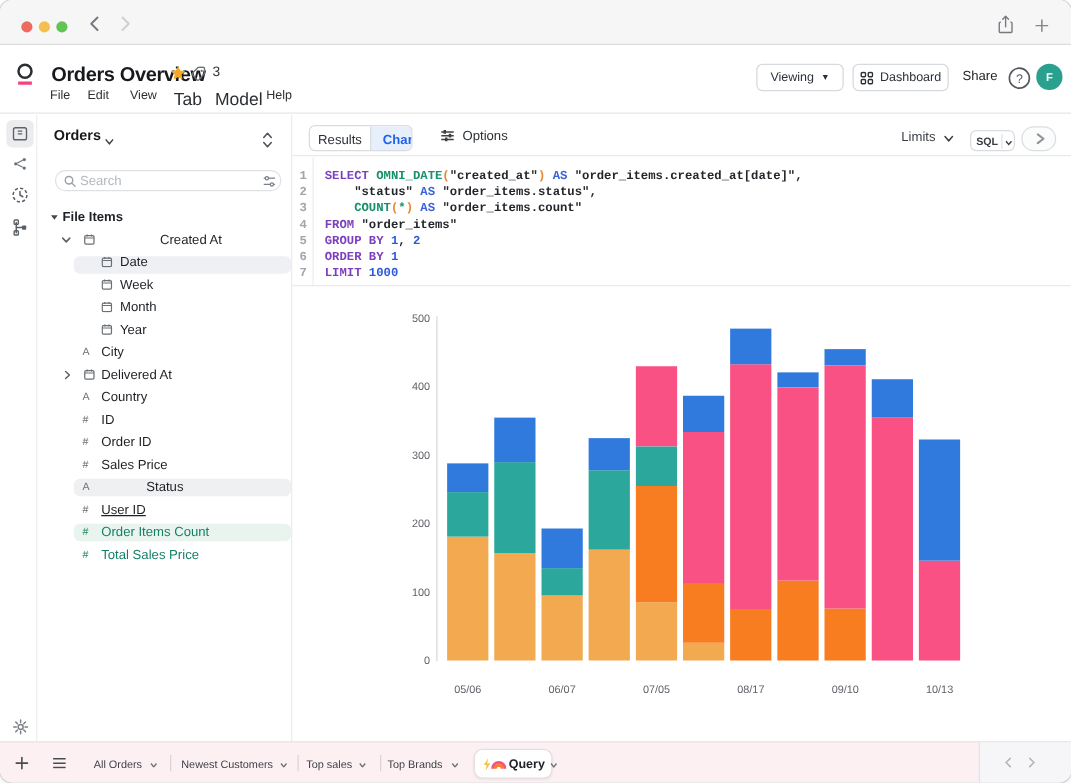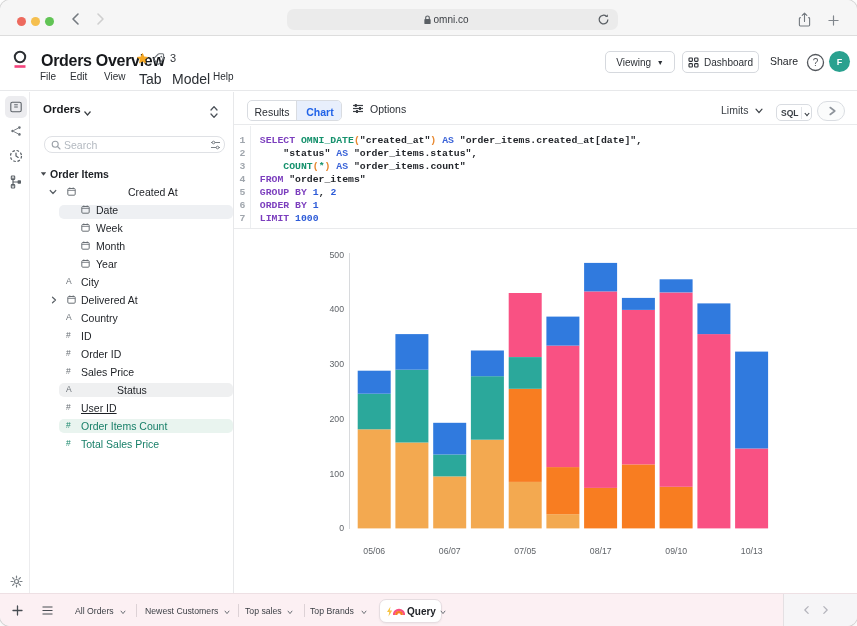--- a/index.html
+++ b/index.html
@@ -44,31 +44,20 @@
   <div id="chrome">
     <div class="tl" style="left:17px; background:#ed6a5e;"></div>
     <div class="tl" style="left:31px; background:#f5bf4f;"></div>
     <div class="tl" style="left:45px; background:#61c455;"></div>
     <svg class="abs" style="left:69px; top:11px;" width="14" height="16" viewBox="0 0 14 16">
         <path d="M9 3 L4 8 L9 13" stroke="#747a80" stroke-width="1.6" fill="none" stroke-linecap="round" stroke-linejoin="round"></path>
       </svg>
     <svg class="abs" style="left:93px; top:11px;" width="14" height="16" viewBox="0 0 14 16">
         <path d="M5 3 L10 8 L5 13" stroke="#cfcfcf" stroke-width="1.6" fill="none" stroke-linecap="round" stroke-linejoin="round"></path>
       </svg>
-    <div id="urlpill">
-      <svg class="abs" style="left:136px; top:6px;" width="9" height="10" viewBox="0 0 10 11">
-          <rect x="1.5" y="4.5" width="7" height="5.5" rx="1" fill="#5a5f64"></rect>
-          <path d="M3 4.5 V3 a2 2 0 0 1 4 0 v1.5" stroke="#5a5f64" stroke-width="1.2" fill="none"></path>
-        </svg>
-      <div class="abs" style="left:146.5px; top:4.5px; font-size:10px; color:#3b3f44;">omni.co</div>
-      <svg class="abs" style="left:310px; top:4px;" width="13" height="13" viewBox="0 0 12 12">
-          <path d="M10 6 a4 4 0 1 1 -1.2 -2.8" stroke="#5a5f64" stroke-width="1.2" fill="none"></path>
-          <path d="M10 1.2 V3.6 H7.6 Z" fill="#5a5f64"></path>
-        </svg>
-    </div>
     <svg class="abs" style="left:798px; top:11.5px;" width="13" height="16" viewBox="0 0 14 17">
         <path d="M3 6 H2.5 a1 1 0 0 0 -1 1 v7 a1 1 0 0 0 1 1 h9 a1 1 0 0 0 1 -1 V7 a1 1 0 0 0 -1 -1 H11" stroke="#747a80" stroke-width="1.2" fill="none"></path>
         <path d="M7 1 V10 M7 1 L4.5 3.5 M7 1 L9.5 3.5" stroke="#747a80" stroke-width="1.2" fill="none" stroke-linecap="round"></path>
       </svg>
     <svg class="abs" style="left:828px; top:14.5px;" width="11" height="11" viewBox="0 0 12 12">
         <path d="M6 1 V11 M1 6 H11" stroke="#80868c" stroke-width="1.3" stroke-linecap="round"></path>
       </svg>
   </div>
 
   <div id="apphdr">
@@ -165,21 +154,21 @@
         </g>
       </svg>
 
     <div class="abs" style="left:29px; top:112.5px; width:174px; height:14.5px; background:#eef0f3; border-radius:5px;"></div>
     <div class="abs" style="left:29px; top:290.5px; width:174px; height:14.5px; background:#eff0f1; border-radius:5px;"></div>
     <div class="abs" style="left:29px; top:326.5px; width:174px; height:14.5px; background:#e9f4ef; border-radius:5px;"></div>
 
     <svg class="abs" style="left:10px; top:78.5px;" width="7" height="6" viewBox="0 0 7 6">
         <path d="M0.8 1.2 L6.2 1.2 L3.5 4.8 Z" fill="#45494e"></path>
       </svg>
-    <div class="trow" style="left:20px; top:73.1px; font-weight:bold;">Order Items</div>
+    <div class="trow" style="left:20px; top:73.1px; font-weight:bold;">File Items</div>
 
     <svg class="abs" style="left:19px; top:95.6px;" width="8" height="8" viewBox="0 0 8 8">
         <path d="M1.2 2.5 L4 5.5 L6.8 2.5" stroke="#5b6167" stroke-width="1.2" fill="none" stroke-linecap="round" stroke-linejoin="round"></path>
       </svg>
     <svg class="abs" style="left:37px; top:95.1px;" width="9" height="9" viewBox="0 0 9 9">
         <rect x="0.8" y="1.5" width="7.4" height="6.7" rx="1" fill="none" stroke="#6a7076" stroke-width="1"></rect>
         <line x1="2.8" y1="0.5" x2="2.8" y2="2.2" stroke="#6a7076" stroke-width="1"></line>
         <line x1="6.2" y1="0.5" x2="6.2" y2="2.2" stroke="#6a7076" stroke-width="1"></line>
         <line x1="0.8" y1="3.4" x2="8.2" y2="3.4" stroke="#6a7076" stroke-width="0.8"></line>
       </svg>
@@ -251,21 +240,21 @@
 
     <div class="abs" style="left:36px; top:328.3px; font-size:8.5px; color:#1d8a6e;">#</div>
     <div class="trow" style="left:51px; top:325.3px; color:#177f68;">Order Items Count</div>
 
     <div class="abs" style="left:36px; top:346.3px; font-size:8.5px; color:#1d8a6e;">#</div>
     <div class="trow" style="left:51px; top:343.3px; color:#177f68;">Total Sales Price</div>
   </div>
 
   <div id="main">
     <div id="tabrow">
-      <div class="abs" style="left:13px; top:8px; width:95px; height:21px; border:1px solid #d9dce1; border-radius:5px; background:#fff; overflow:hidden;">
+      <div class="abs" style="left:13px; top:8px; width:83px; height:21px; border:1px solid #d9dce1; border-radius:5px; background:#fff; overflow:hidden;">
         <div class="abs" style="left:0; top:0; width:48px; height:21px; display:flex; align-items:center; justify-content:center; font-size:10.5px; color:#2b2f35;">Results</div>
         <div class="abs" style="left:48px; top:0; width:47px; height:21px; background:#e8effc; display:flex; align-items:center; justify-content:center; font-size:10.5px; color:#2163e8; font-weight:bold; border-left:1px solid #d9dce1;">Chart</div>
       </div>
       <svg class="abs" style="left:118px; top:11px;" width="12" height="11" viewBox="0 0 12 11">
           <g stroke="#3c4045" stroke-width="1.2">
             <line x1="1" y1="2.5" x2="11" y2="2.5"></line>
             <line x1="1" y1="5.5" x2="11" y2="5.5"></line>
             <line x1="1" y1="8.5" x2="11" y2="8.5"></line>
           </g>
           <g fill="#3c4045">

